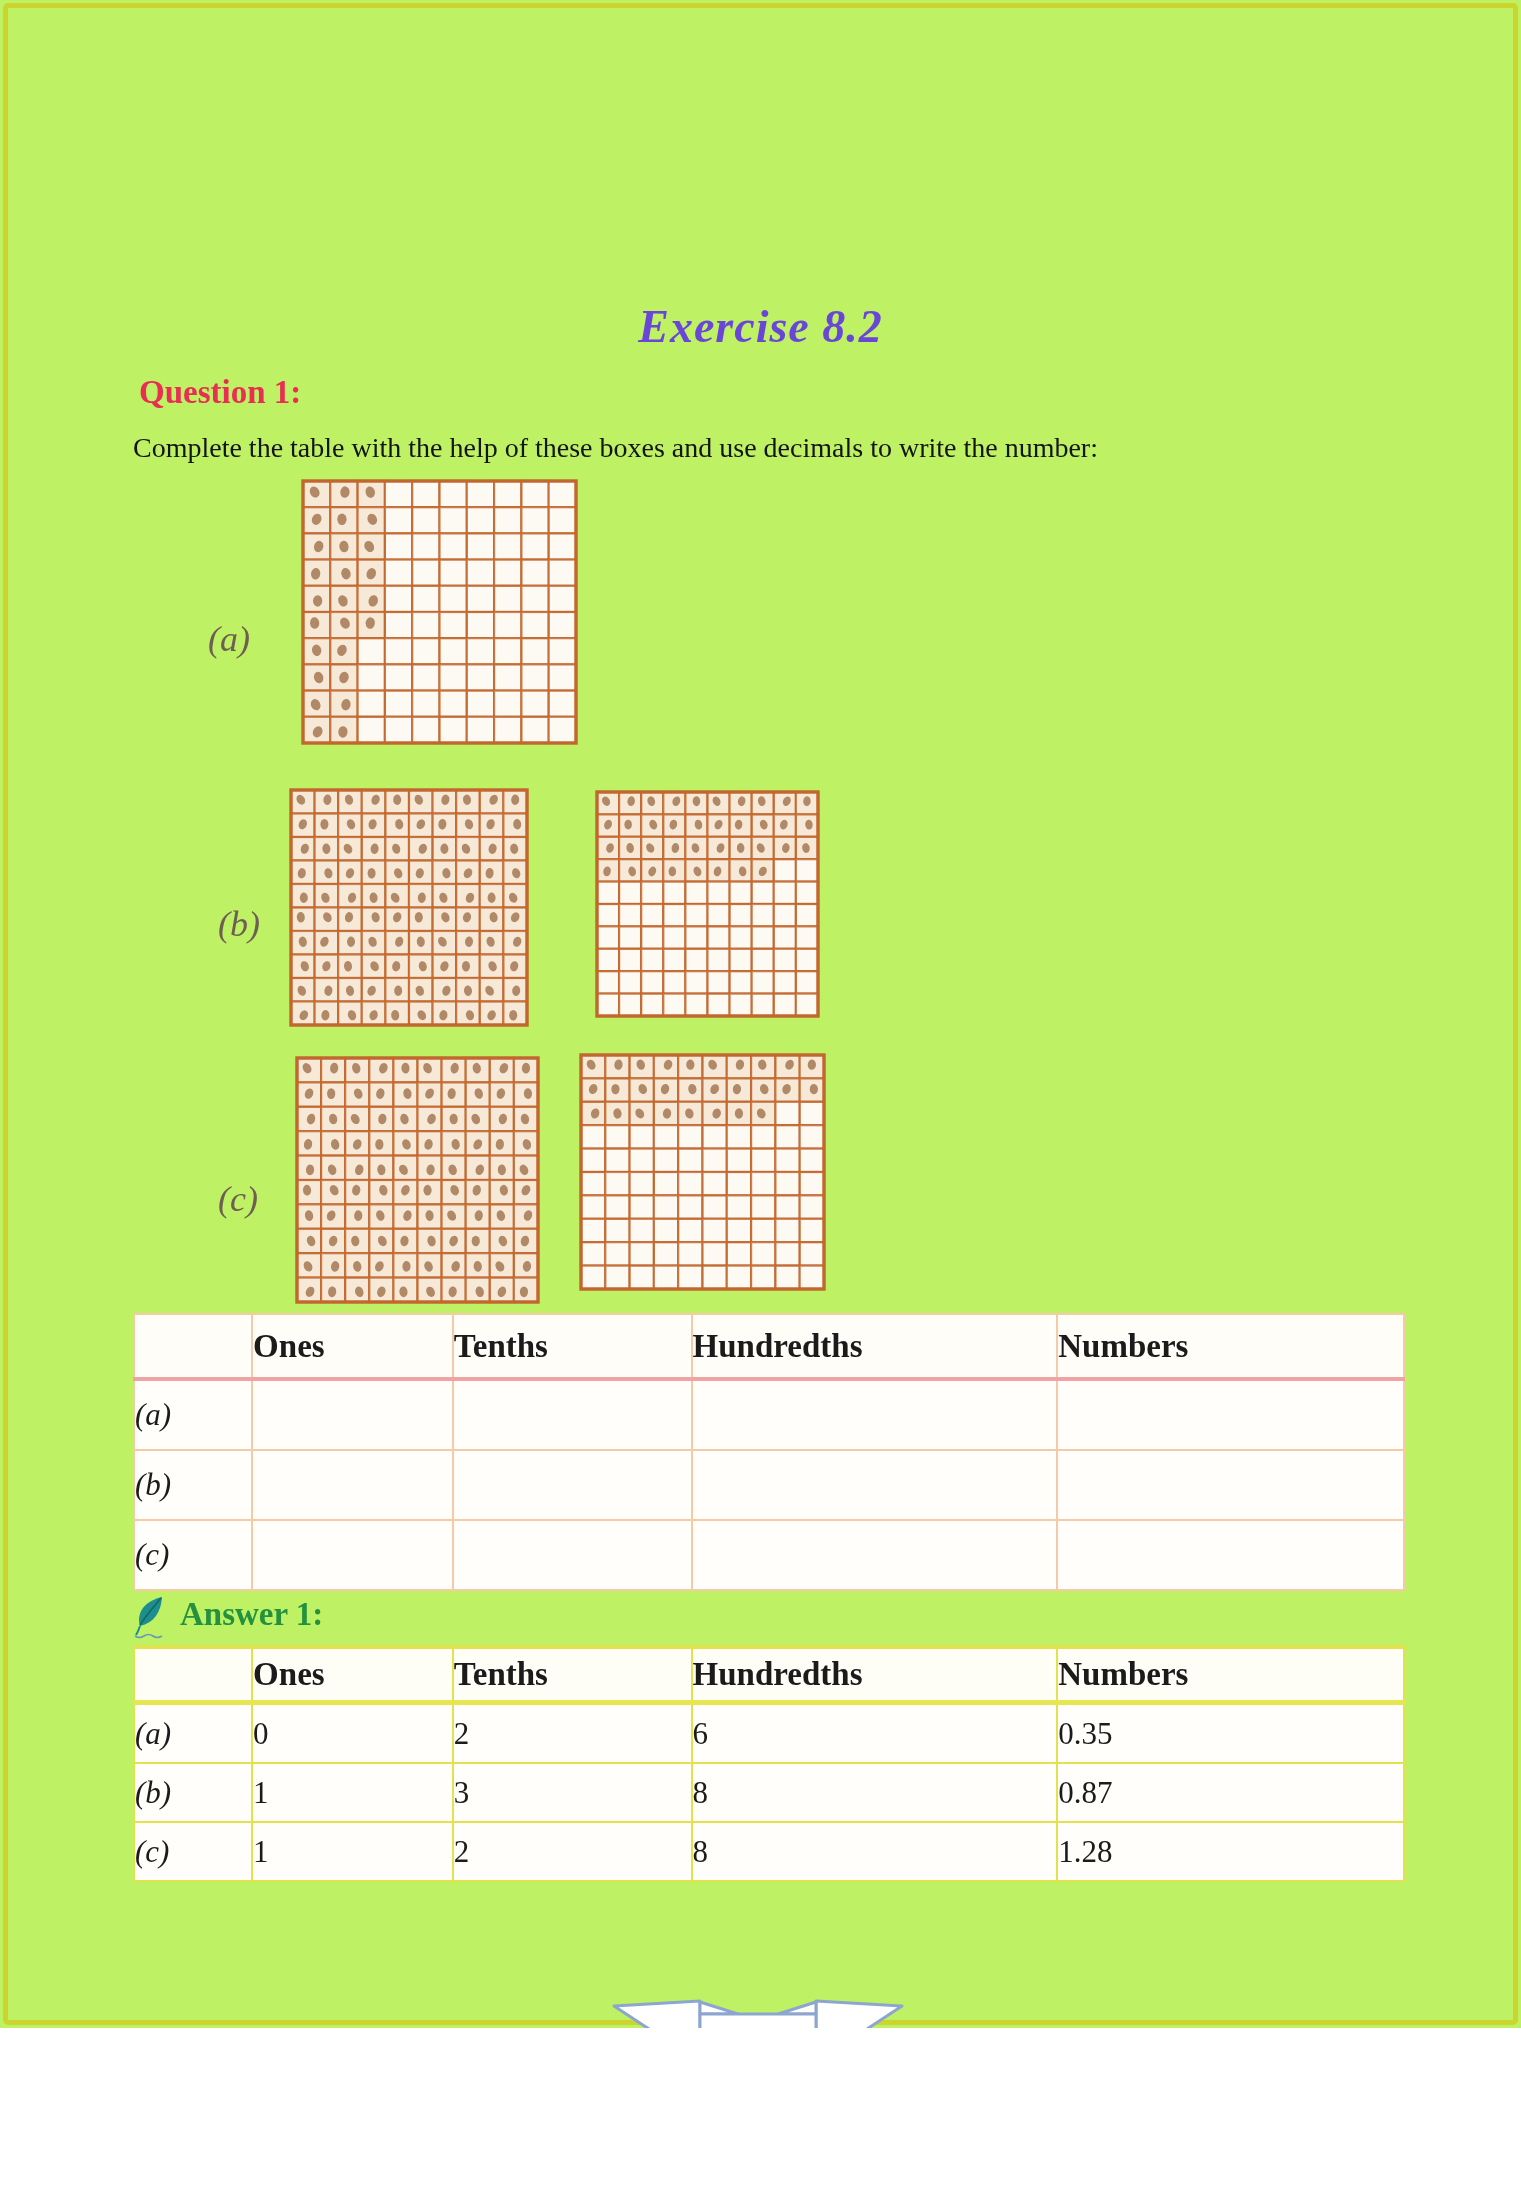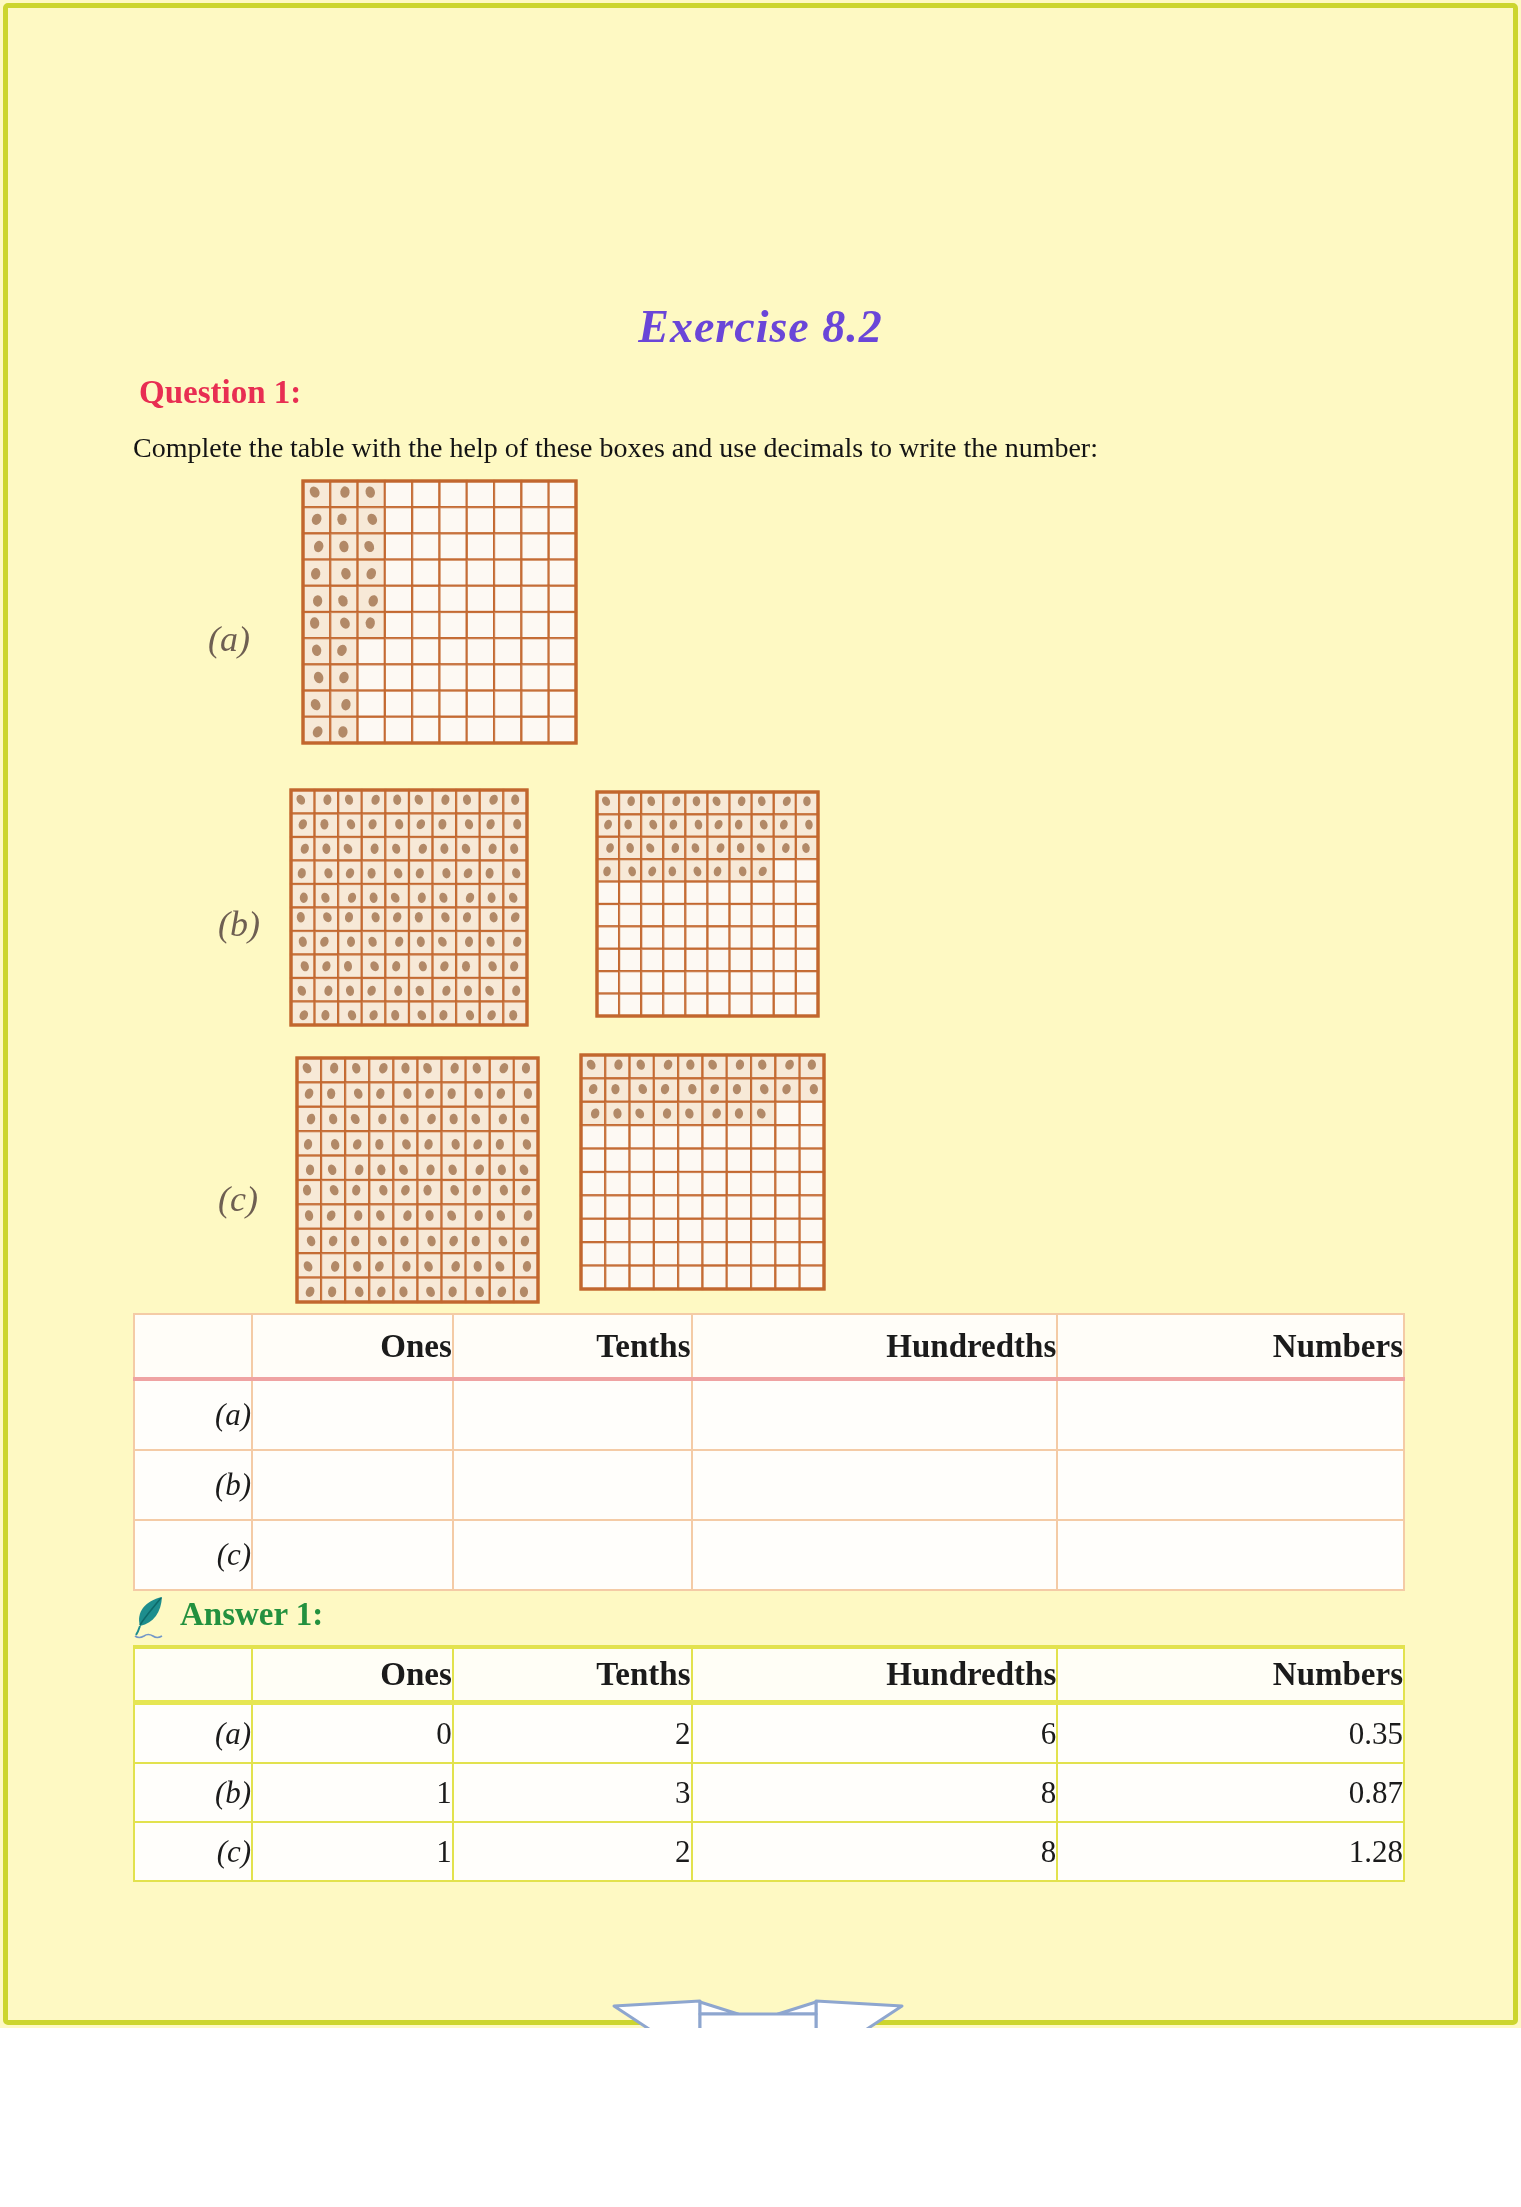--- a/index.html
+++ b/index.html
@@ -1,17 +1,17 @@
 <!DOCTYPE html>
 <html><head>
 <meta charset="utf-8">
 <style>
   html,body{margin:0;padding:0;background:#fff;}
   .page{
-    position:relative; width:1521px; height:2028px; background:#fef9c3;
+    position:relative; width:1521px; height:2028px; background:#bef264;
     font-family:"Liberation Serif", serif; overflow:hidden;
   }
   .border-frame{
     position:absolute; inset:3px; border:5px solid #ccd52e; border-radius:5px;
     pointer-events:none;
   }
   .title{
     position:absolute; top:300px; left:0; width:100%; text-align:center;
     font-size:46px; font-weight:bold; font-style:italic; color:#6a46d8;
     letter-spacing:1px;
@@ -27,21 +27,21 @@
   .fig-label{
     position:absolute; font-size:36px; font-style:italic; color:#6e5f52;
   }
   svg.grid{ position:absolute; }
   
   table.dtable{
     position:absolute; border-collapse:collapse; table-layout:fixed;
     background:#fffefb;
   }
   table.dtable th, table.dtable td{
-    text-align:right; vertical-align:middle; padding:0;
+    text-align:left; vertical-align:middle; padding:0;
     font-weight:normal; color:#1b1b1b;
   }
   table.dtable th{ font-size:33px; font-weight:bold; }
   table.dtable td{ font-size:31px; }
   td.rowlab{ font-style:italic; }
   
   .qtable{ left:133px; top:1313px; width:1272px; }
   .qtable th, .qtable td{ border:2px solid #f4cba6; }
   .qtable th{ height:62px; border-bottom:4px solid #efa3a3; background:#fffdf8; }
   .qtable td{ height:68px; }

